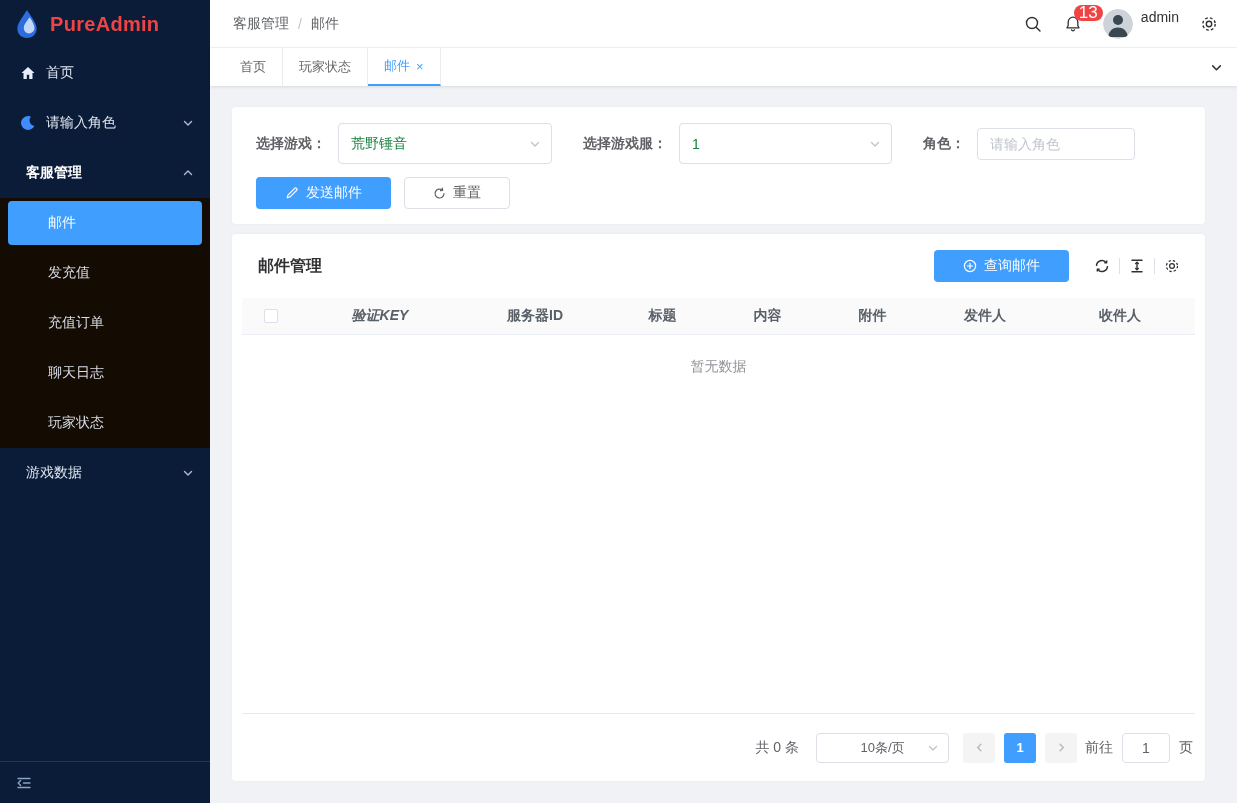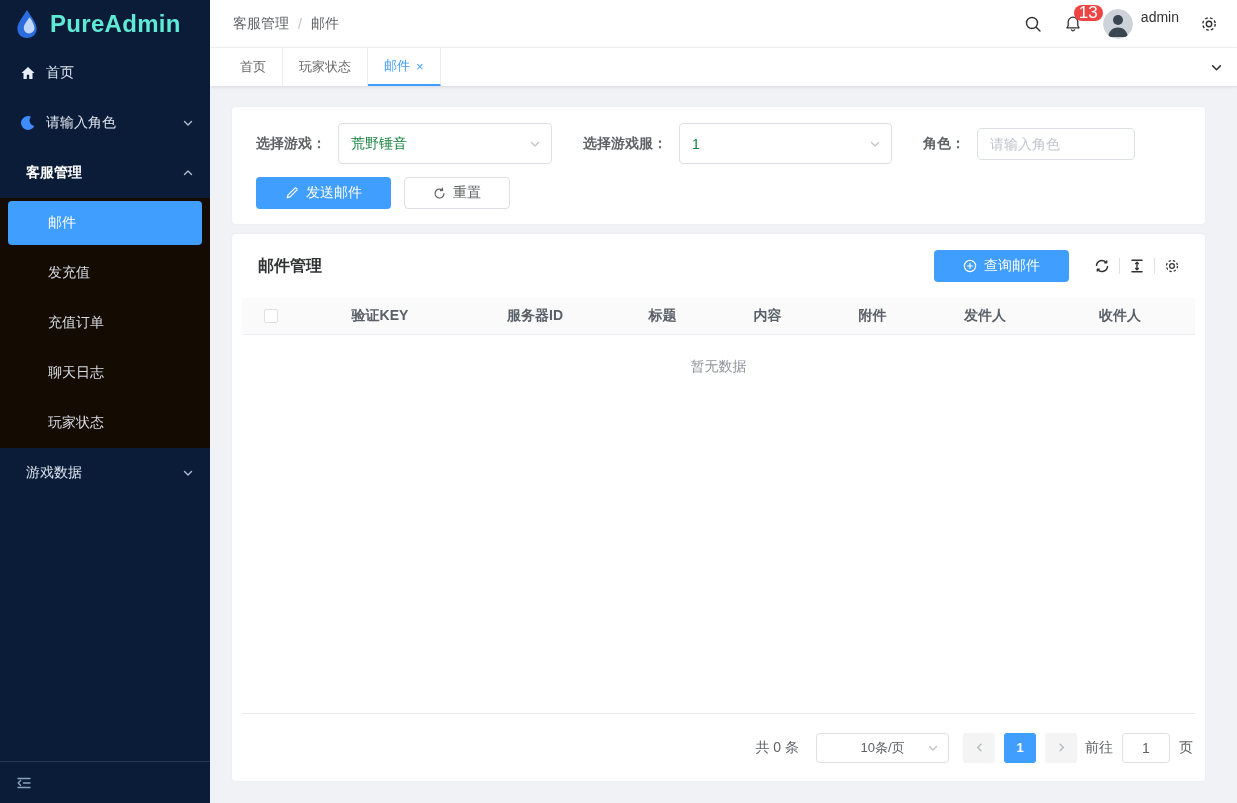--- a/index.html
+++ b/index.html
@@ -3,21 +3,21 @@
 <meta charset="utf-8">
 <style>
   * { margin:0; padding:0; box-sizing:border-box; }
   html,body { width:1237px; height:803px; }
   body { display:flex; font-family:"Liberation Sans","DejaVu Sans",sans-serif; font-size:14px; color:#303133; background:#f0f2f5; overflow:hidden; }
   svg { display:block; }
 
   
   .sidebar { width:210px; background:#0a1c38; display:flex; flex-direction:column; flex-shrink:0; }
   .logo-row { height:48px; display:flex; align-items:center; padding-left:14px; gap:10px; cursor:pointer; }
-  .logo-text { color:#5eead4; font-size:24px; font-weight:bold; letter-spacing:.3px; }
+  .logo-text { color:#ef4444; font-size:20px; font-weight:bold; letter-spacing:.3px; }
   .menu { flex:1; display:flex; flex-direction:column; overflow:hidden; }
   .menu-item { height:50px; display:flex; align-items:center; padding:0 16px 0 20px; gap:10px; color:#dfe6f0; cursor:pointer; flex-shrink:0; }
   .menu-item .m-label { flex:1; }
   .menu-item.no-icon { padding-left:26px; }
   .menu-item.bold .m-label { font-weight:bold; color:#fff; }
   .chev { color:#aebdd2; }
   .submenu { background:#140b03; flex-shrink:0; }
   .submenu-item { height:50px; display:flex; align-items:center; padding-left:48px; color:#d8dde6; cursor:pointer; }
   .submenu-item.active { background:#409eff; color:#fff; margin:3px 8px; height:44px; border-radius:4px; padding-left:40px; }
   .sidebar-footer { margin-top:auto; border-top:1px solid rgba(255,255,255,.12); height:42px; display:flex; align-items:center; padding-left:15px; }
@@ -65,21 +65,21 @@
   .card-title { font-size:16px; font-weight:bold; color:#303133; }
   .card-tools { margin-left:auto; display:flex; align-items:center; }
   .tool-icons { display:flex; align-items:center; margin-left:16px; }
   .tool-icon { padding:0 9px; cursor:pointer; display:flex; align-items:center; }
   .tool-sep { width:1px; height:16px; background:#dcdfe6; }
 
   .t-head { display:flex; align-items:center; background:#fafafa; height:37px; border-bottom:1px solid #ebeef5; font-weight:bold; color:#5a6068; flex-shrink:0; }
   .t-col { text-align:center; }
   .col-check { width:58px; display:flex; justify-content:center; }
   .checkbox { width:14px; height:14px; border:1px solid #dcdfe6; border-radius:2px; background:#fff; cursor:pointer; }
-  .col-key { width:160px; } .col-server { width:150px; }
+  .col-key { width:160px;font-style:italic; } .col-server { width:150px; }
   .col-title,.col-content,.col-attach { width:105px; }
   .col-sender { width:120px; } .col-receiver { width:150px; }
 
   .t-empty { height:64px; display:flex; align-items:center; justify-content:center; color:#909399; flex-shrink:0; }
   .t-spacer { flex:1; }
 
   .pager-row { border-top:1px solid #e8eaec; height:68px; display:flex; align-items:center; justify-content:flex-end; padding-right:2px; flex-shrink:0; color:#606266; }
   .pg-total { margin-right:17px; }
   .pg-size { position:relative; width:133px; height:30px; border:1px solid #dcdfe6; border-radius:4px; display:flex; align-items:center; justify-content:center; color:#606266; cursor:pointer; margin-right:14px; font-size:13px; }
   .pg-size .chev { position:absolute; right:9px; }

